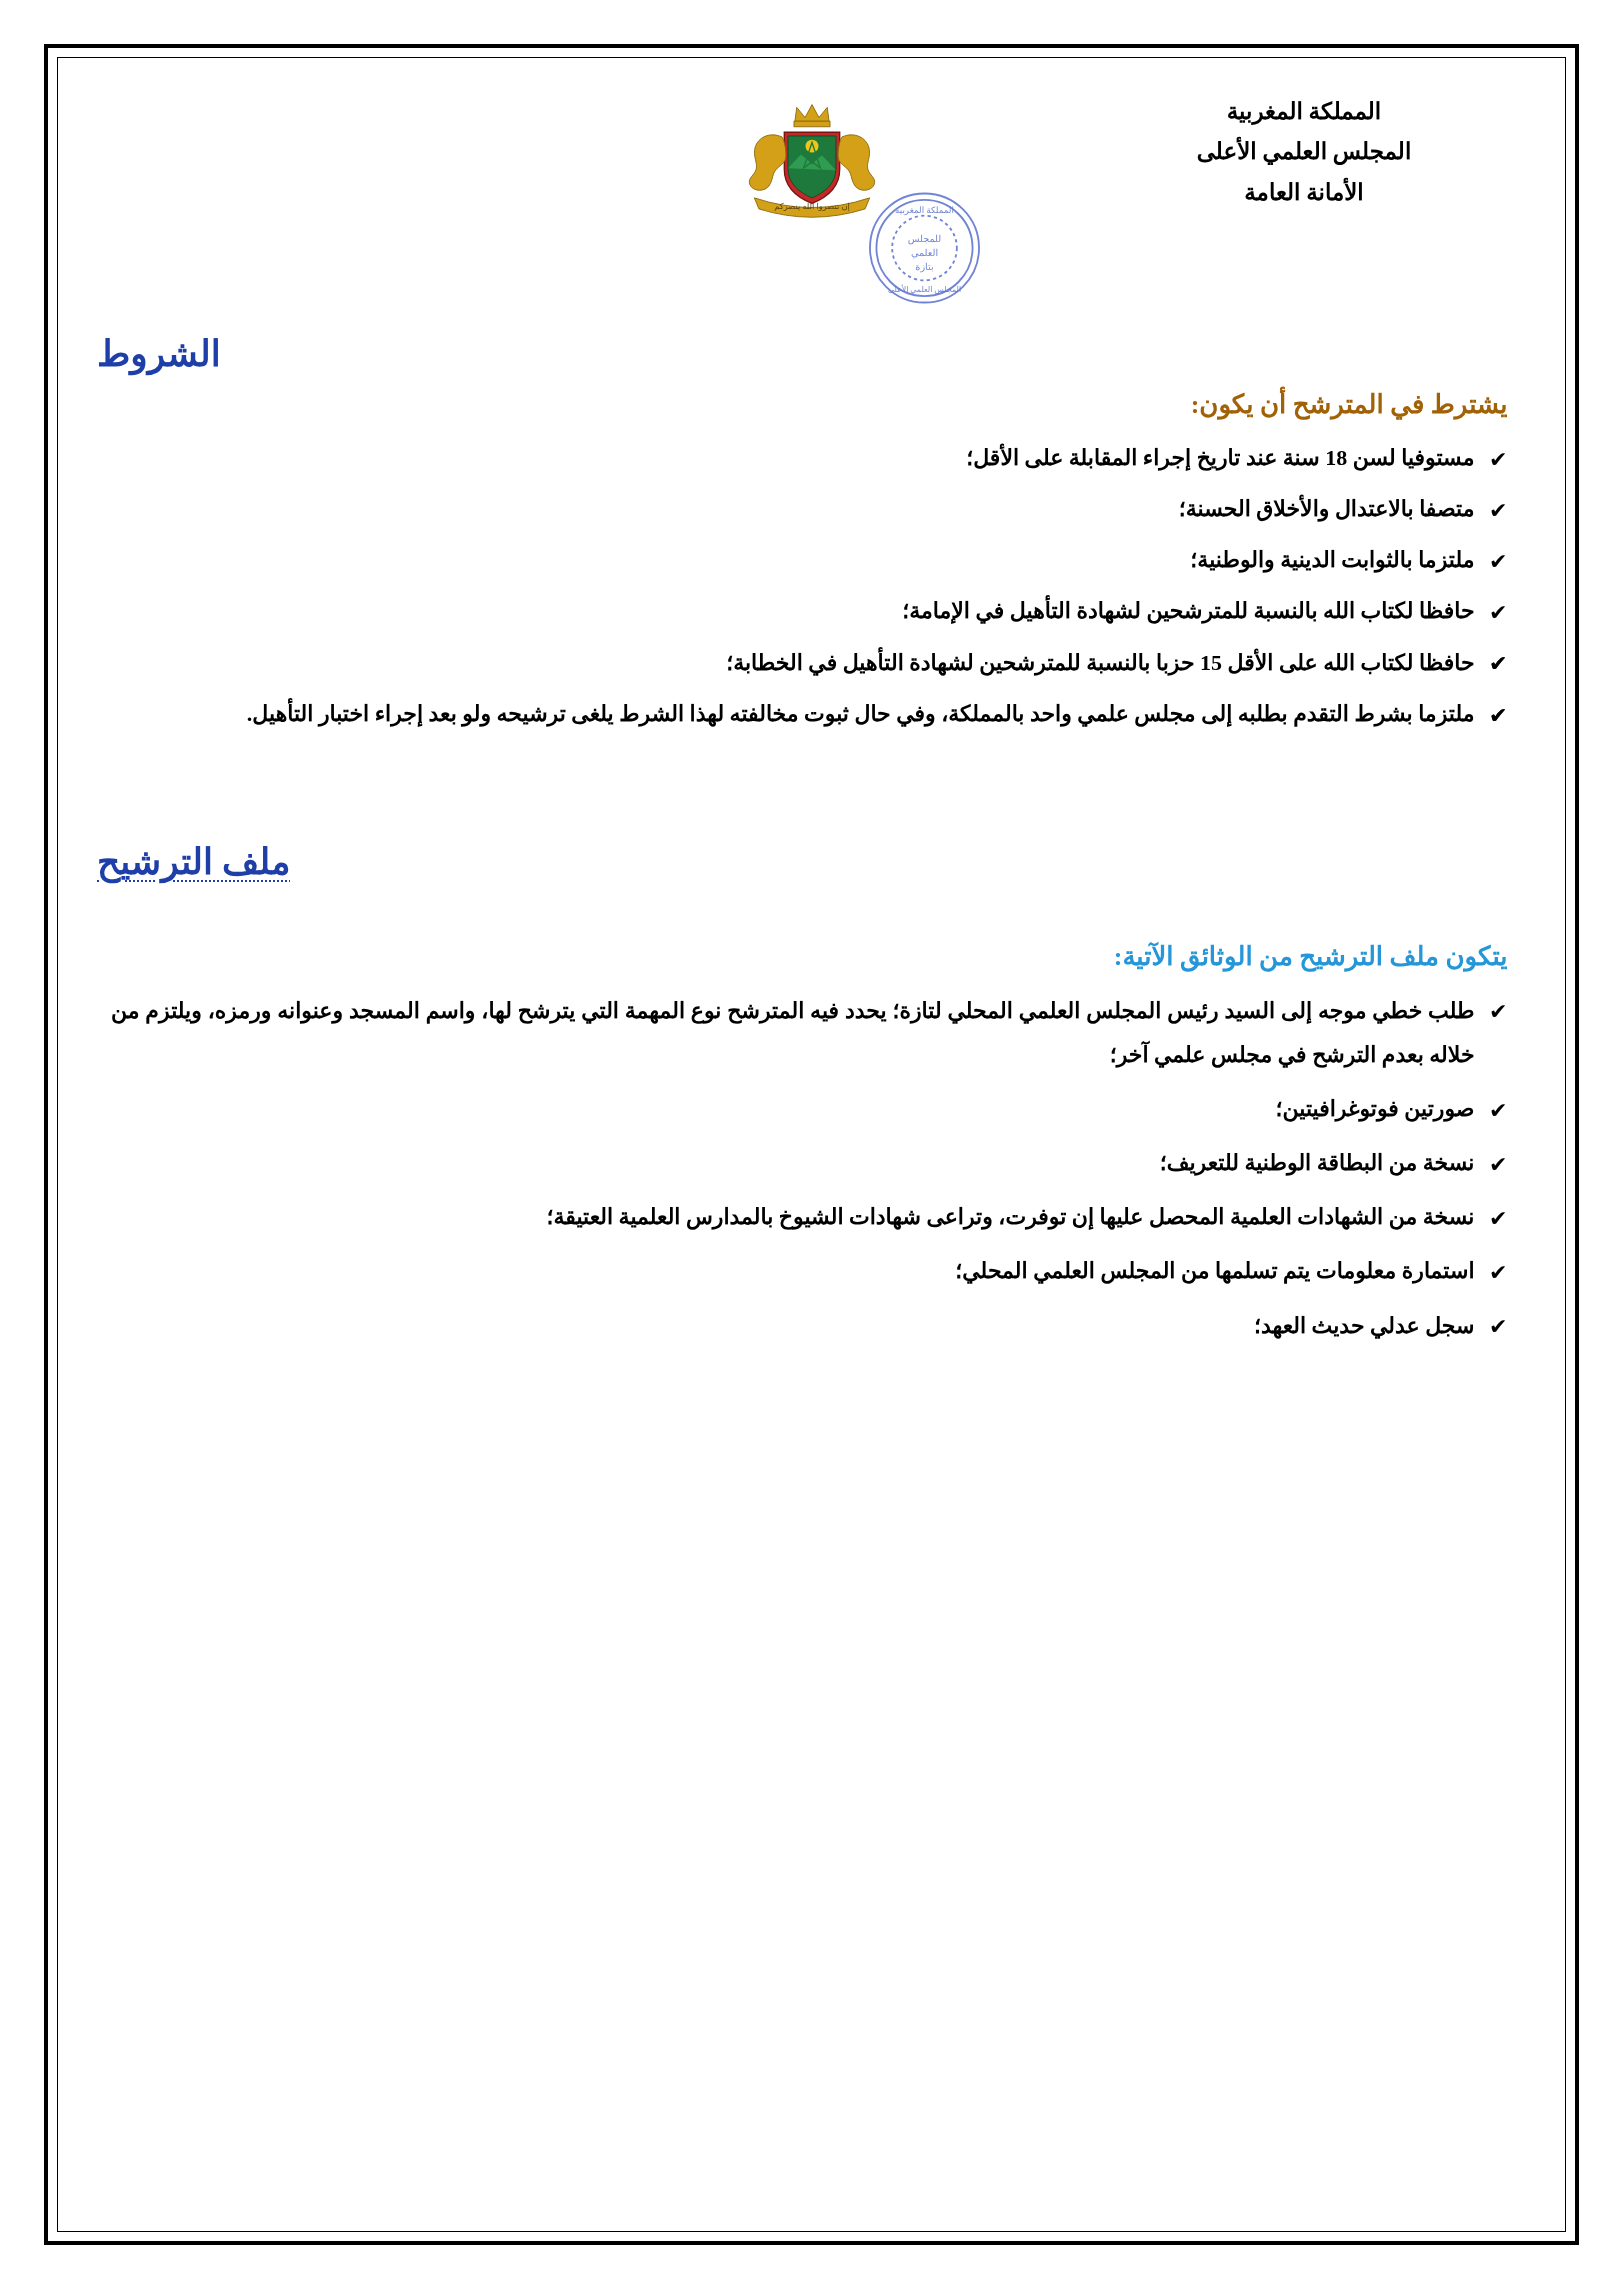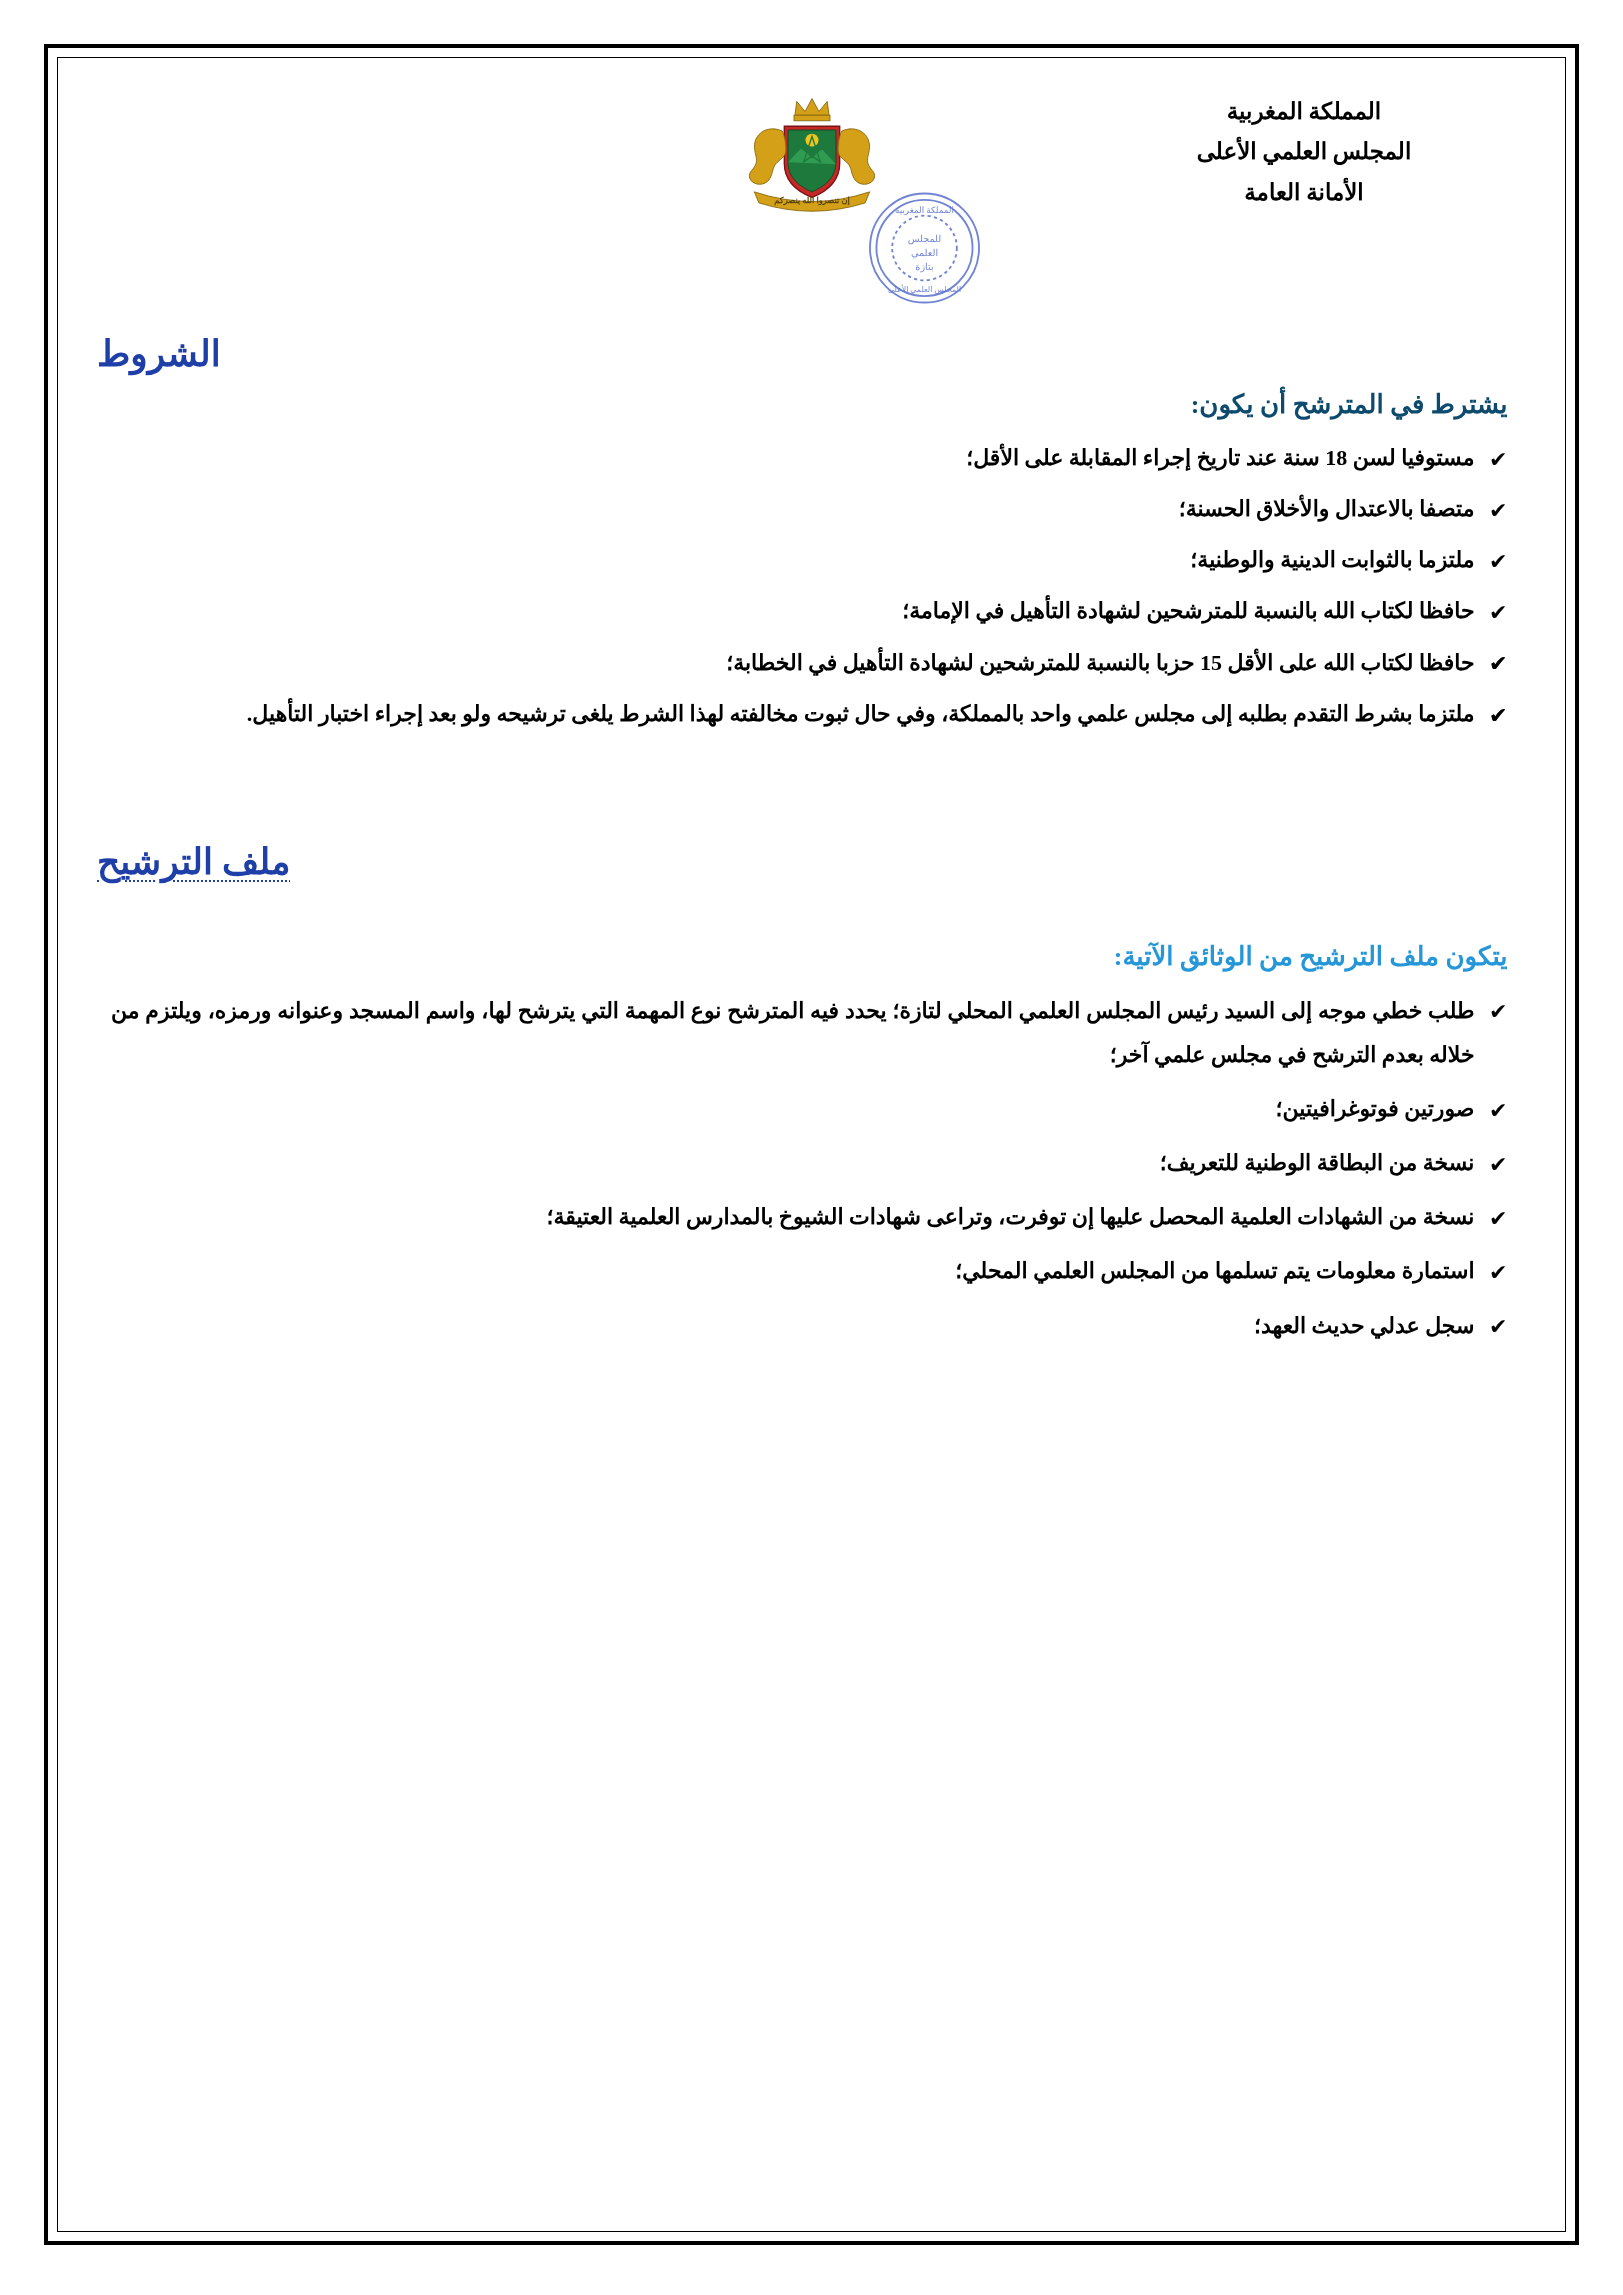--- a/index.html
+++ b/index.html
@@ -66,24 +66,23 @@
     line-height: 1.75;
     font-weight: 700;
     letter-spacing: 0px;
   }
 
   
   .emblem {
     position: absolute;
     left: 50%;
     transform: translateX(-50%);
-    top: 6px;
+    top: 12px;
     width: 217px;
     height: 120px;
-    font-weight: bold;
   }
   .emblem svg { width: 100%; height: 100%; display: block; }
 
   
   .stamp {
     position: absolute;
     right: 518px;
     top: 93px;
     width: 167px;
     height: 134px;
@@ -102,21 +101,21 @@
   }
   .section-title.underlined {
     text-decoration: underline;
     text-decoration-style: dotted;
     text-decoration-thickness: 2.3px;
     text-underline-offset: 7.4px;
     margin-top: 28px;
   }
   .lead {
     text-align: right;
-    color: #0c4a6e;
+    color: #a16207;
     font-weight: 700;
     font-size: 26px;
     margin: 14px 18.5px 16.7px 0;
   }
   .lead.blue-dark { color: #2596d8; }
 
   
   ul.checks {
     list-style: none;
     margin: 0;

